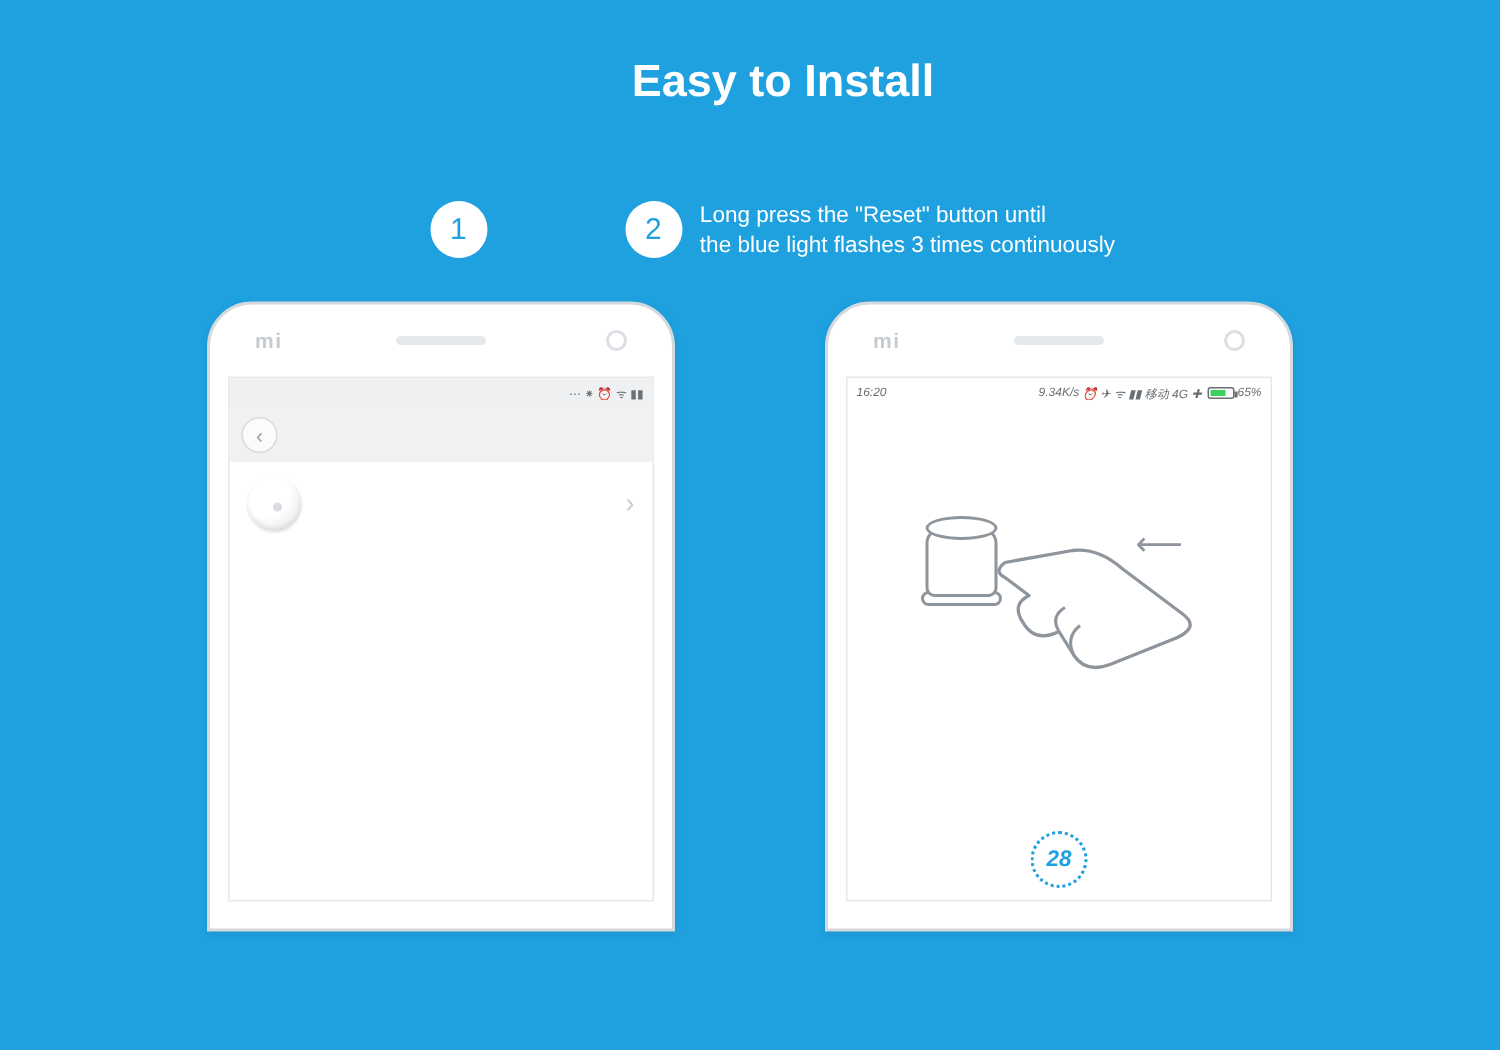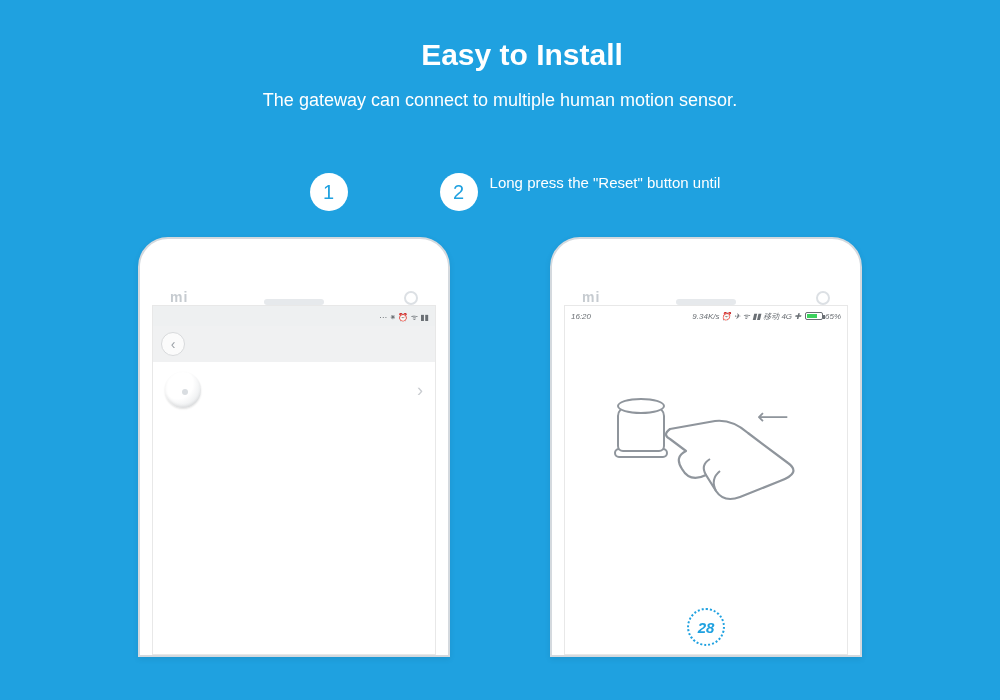--- a/index.html
+++ b/index.html
@@ -67,24 +67,24 @@
   width: 312px;
   height: 420px;
   background: #fff;
   border-radius: 30px 30px 0 0;
   border: 2px solid #d4d9de;
   position: relative;
   overflow: hidden;
   box-shadow: 0 2px 6px rgba(0,0,0,.08);
 }
 .phone-top {
-  height: 66px;
-  position: relative;
-  display: flex;
-  align-items: flex-end;
+  height: 48px;
+  position: relative;
+  display: flex;
+  align-items: center;
   justify-content: center;
 }
 .phone-logo {
   color: #c6cbd0;
   font-size: 14px;
   font-weight: 700;
   letter-spacing: 1px;
   position: absolute;
   left: 30px;
 }
@@ -263,31 +263,31 @@
   font-size: 15px;
   font-weight: 600;
   font-style: italic;
 }
 </style>
 </head>
 <body>
 
 <div class="header">
   <div class="title">Easy to Install</div>
-  <div class="subtitle">The gateway can connect to multiple human motion sensor.</div>
 </div>
 
 <div class="steps-row">
   <div class="step">
     <div class="step-badge">1</div>
   </div>
   <div class="step">
     <div class="step-badge">2</div>
     <div class="step-text">
       <span>Long press the "Reset" button until</span><br>
+      <span>the blue light flashes 3 times continuously</span>
     </div>
   </div>
 </div>
 
 <div class="phones-row">
 
   <div class="phone">
     <div class="phone-side-btn b1"></div>
     <div class="phone-side-btn b2"></div>
     <div class="phone-top">

